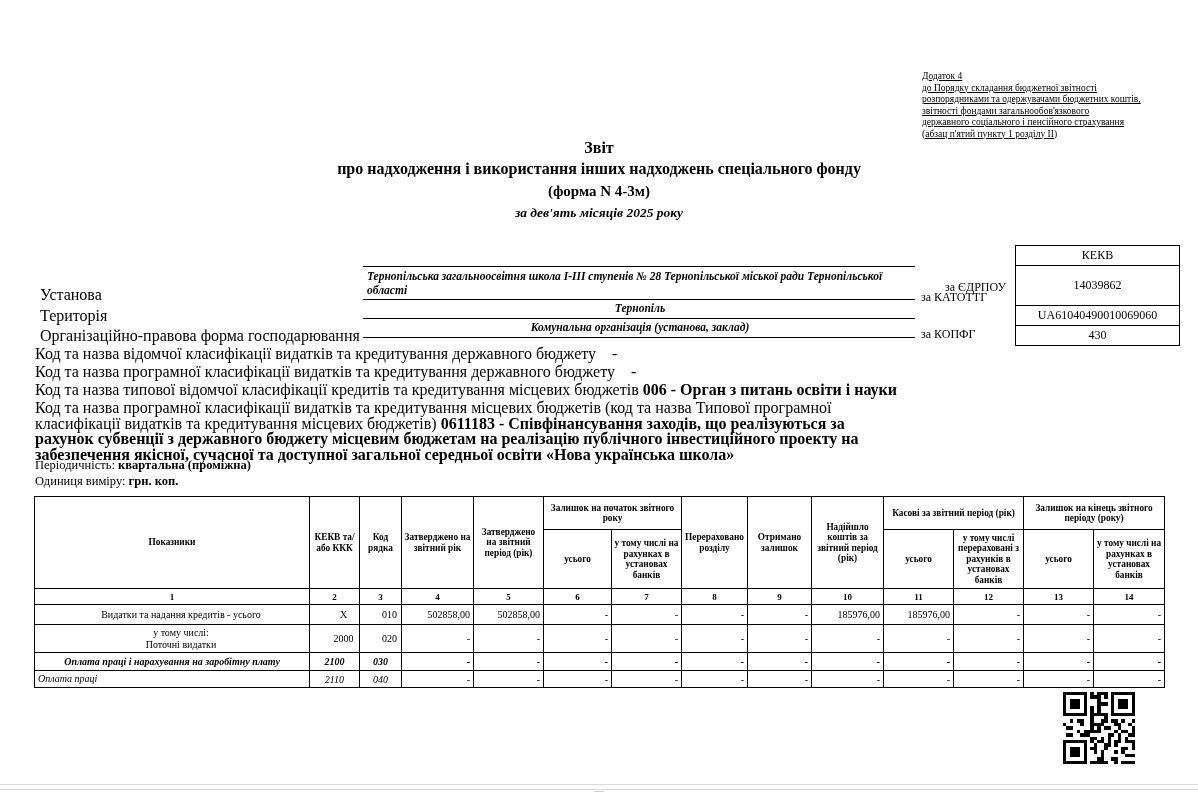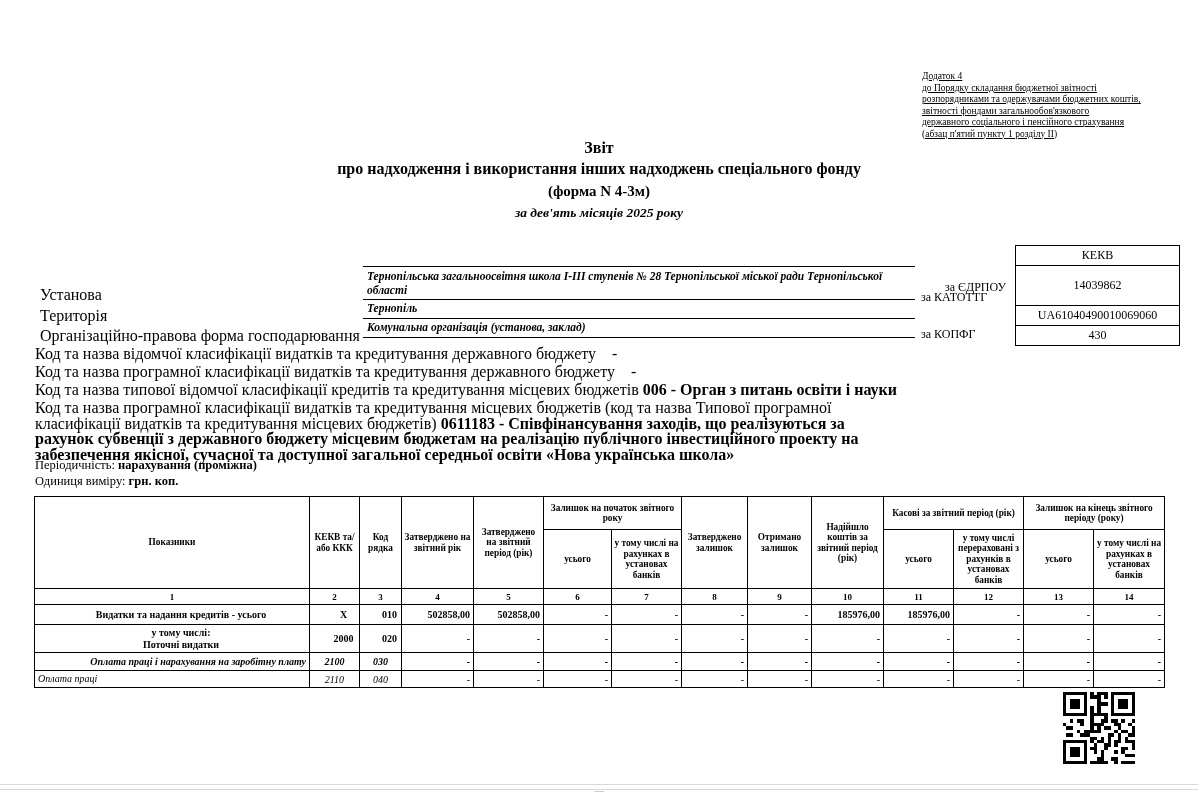--- a/index.html
+++ b/index.html
@@ -20,21 +20,21 @@
   .codes-header{height:19px;line-height:19px;border-bottom:1px solid #000;}
   .codes-v1{height:39px;line-height:39px;border-bottom:1px solid #000;}
   .codes-v2{height:19px;line-height:19px;border-bottom:1px solid #000;}
   .codes-v3{height:19px;line-height:19px;}
   
   .org-label{position:absolute;left:40px;font-size:16px;white-space:nowrap;}
   .org-code-label{position:absolute;left:921px;font-size:12px;white-space:nowrap;}
   .org-values{position:absolute;left:363px;top:266px;width:552px;}
   .org-value{border-bottom:1px solid #000;font-weight:bold;font-style:italic;font-size:11.5px;line-height:14px;padding:2px 2px 2px 4px;}
   .org-value.first{border-top:1px solid #000;}
-  .org-value.single{line-height:15px;padding:1px 2px 2px 4px;}
+  .org-value.single{line-height:15px;padding:1px 2px 2px 4px;text-align:center;}
   
   .cls-block{position:absolute;left:35px;top:346px;width:862px;font-size:16px;line-height:15.5px;}
   .cls-line{margin-bottom:2.5px;}
   .cls-dash{margin-left:16px;}
   .cls-bold{font-weight:bold;}
   
   .meta-block{position:absolute;left:35px;top:457px;font-size:12.5px;line-height:16px;}
   .meta-bold{font-weight:bold;}
   
   .report-table{position:absolute;left:34px;top:496px;border-collapse:collapse;table-layout:fixed;width:1130px;}
@@ -44,24 +44,24 @@
   .report-table tr.h2 th{height:56px;}
   .report-table tr.nums td{font-size:9px;font-weight:bold;height:15px;text-align:center;padding:0;}
   .report-table tbody td{font-size:10px;padding:1px 3px;vertical-align:middle;}
   .report-table tbody tr:nth-child(1){height:20px;}
   .report-table tbody tr:nth-child(2){height:28px;}
   .report-table tbody tr:nth-child(3){height:18px;}
   .report-table tbody tr:nth-child(4){height:17px;}
   .cell-name{white-space:pre-line;line-height:12px;}
   .cell-code{text-align:center;}
   .cell-val{text-align:right;}
-  tr.r-bold-center td{font-weight:bold;padding-left:21px;}
+  tr.r-bold-center td{font-weight:normal;padding-left:21px;}
   tr.r-bold-center .cell-name{text-align:center;}
   tr.r-bolditalic-left td{font-weight:bold;font-style:italic;}
-  tr.r-bolditalic-left .cell-name{text-align:right;}
+  tr.r-bolditalic-left .cell-name{text-align:center;}
   tr.r-italic-left td{font-style:italic;}
   tr.r-italic-left .cell-name{text-align:left;}
   
   .qr-wrap{position:absolute;left:1063px;top:692px;width:72px;height:72px;}
   
   .page-sep{position:absolute;left:0;top:784px;width:1198px;height:4px;border-top:1px solid #d9d9d9;border-bottom:1px solid #d9d9d9;}
   .page-sep-mark{position:absolute;left:594px;top:6px;width:10px;height:1px;background:#cfcfcf;}
 </style>
 </head>
 <body>
@@ -113,21 +113,21 @@
   <div class="cls-line">
     <span>Код та назва типової відомчої класифікації кредитів та кредитування місцевих бюджетів</span> <span class="cls-bold">006 - Орган з питань освіти і науки</span>
   </div>
   <div class="cls-line">
     <span>Код та назва програмної класифікації видатків та кредитування місцевих бюджетів (код та назва Типової програмної класифікації видатків та кредитування місцевих бюджетів)</span> <span class="cls-bold">0611183 - Співфінансування заходів, що реалізуються за рахунок субвенції з державного бюджету місцевим бюджетам на реалізацію публічного інвестиційного проекту на забезпечення якісної, сучасної та доступної загальної середньої освіти «Нова українська школа»</span>
   </div>
 </div>
 
 <div class="meta-block">
   <div>
-    <span>Періодичність:</span> <span class="meta-bold">нарахування (проміжна)</span>
+    <span>Періодичність:</span> <span class="meta-bold">квартальна (проміжна)</span>
   </div>
   <div>
     <span>Одиниця виміру:</span> <span class="meta-bold">грн. коп.</span>
   </div>
 </div>
 
 <table class="report-table">
   <colgroup>
     <col style="width:275px">
       <col style="width:50px">
@@ -145,21 +145,21 @@
       <col style="width:71px">
   </colgroup>
   <thead>
     <tr class="h1">
       <th rowspan="2">Показники</th>
       <th rowspan="2">КЕКВ та/або ККК</th>
       <th rowspan="2">Код рядка</th>
       <th rowspan="2">Затверджено на звітний рік</th>
       <th rowspan="2">Затверджено на звітний період (рік)</th>
       <th colspan="2">Залишок на початок звітного року</th>
-      <th rowspan="2">Затверджено залишок</th>
+      <th rowspan="2">Перераховано розділу</th>
       <th rowspan="2">Отримано залишок</th>
       <th rowspan="2">Надійшло коштів за звітний період (рік)</th>
       <th colspan="2">Касові за звітний період (рік)</th>
       <th colspan="2">Залишок на кінець звітного періоду (року)</th>
     </tr>
     <tr class="h2">
       <th>усього</th>
       <th>у тому числі на рахунках в установах банків</th>
       <th>усього</th>
       <th>у тому числі перераховані з рахунків в установах банків</th>

